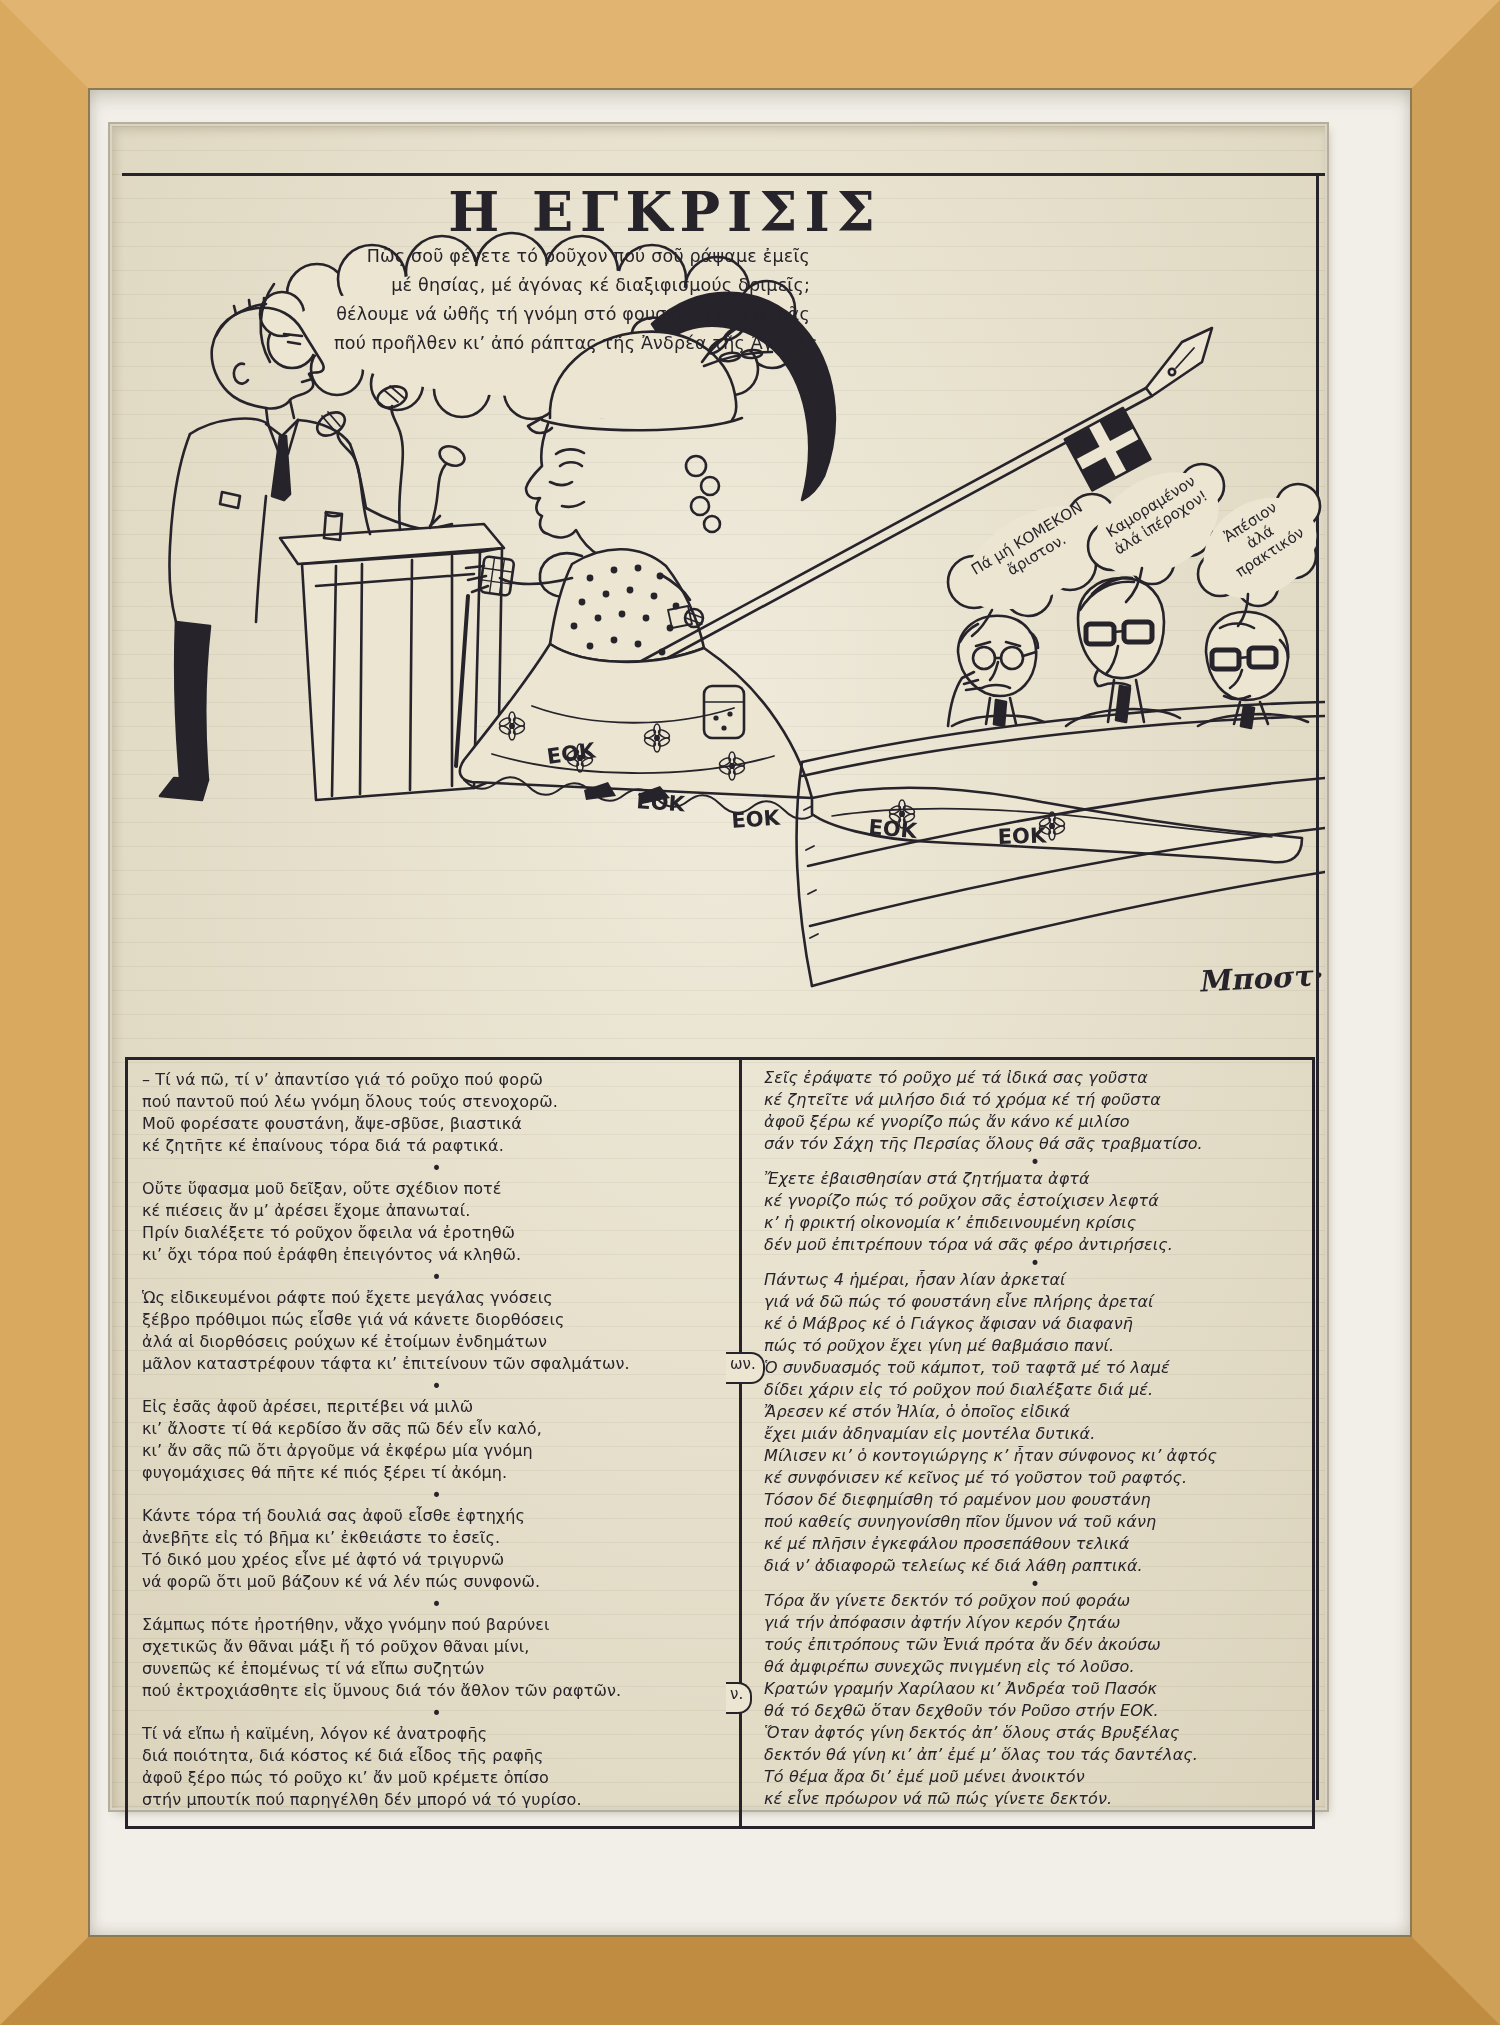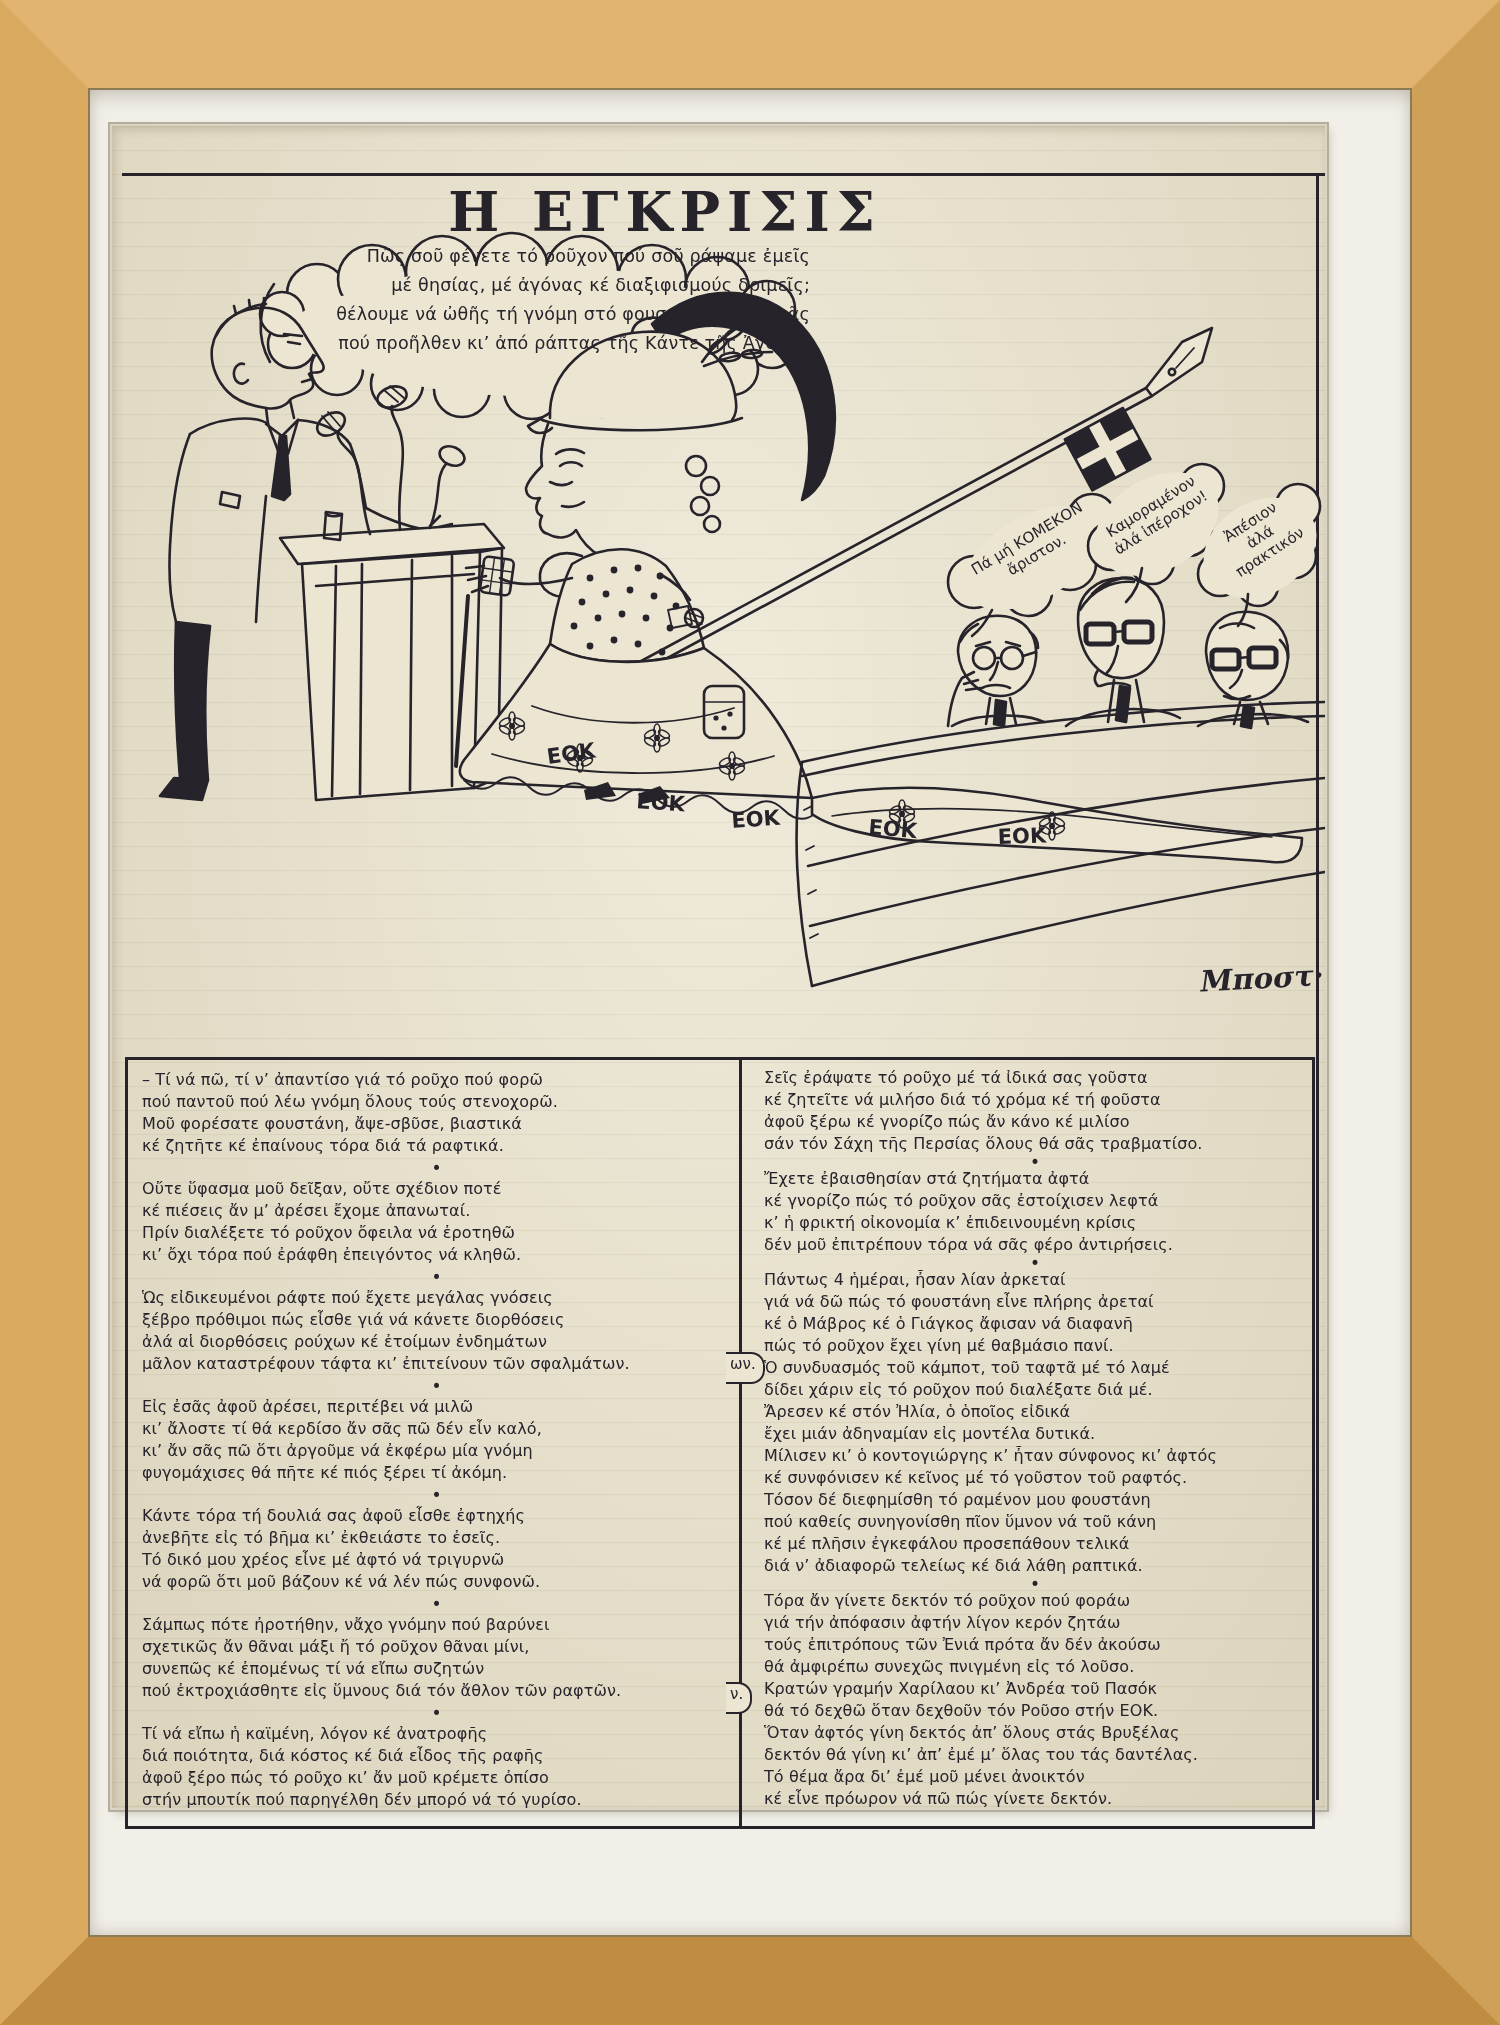--- a/index.html
+++ b/index.html
@@ -32,21 +32,21 @@
   .jb1 { left:828px; top:402px; width:184px; transform:rotate(-31deg); }
   .jb2 { left:958px; top:370px; width:172px; transform:rotate(-32deg); }
   .jb3 { left:1076px; top:384px; width:144px; transform:rotate(-33deg); line-height:18px; }
   .signature { position:absolute; left:1062px; top:836px; width:150px; text-align:right;
                font-family:"DejaVu Serif", serif; font-style:italic; font-weight:bold;
                font-size:29px; transform:rotate(-3deg); }
   .textblock { position:absolute; left:13px; top:931px; width:1190px; height:772px;
                border:3px solid #26232b; display:flex; background:transparent; }
   .col { overflow:hidden; }
   .col-left  { width:614px; border-right:3px solid #26232b; padding:10px 8px 0 14px; }
-  .col-right { flex:1; padding:8px 6px 8px 22px; }
+  .col-right { flex:1; padding:8px 6px 8px 22px;font-style:italic; }
   .vline { display:block; height:22px; font-size:16px; letter-spacing:.1px; white-space:nowrap; }
   .para { margin:0; }
   .sep { text-align:center; font-size:17px; }
   .col-left  .sep { height:21px; line-height:21px; }
   .col-right .sep { height:13px; line-height:13px; }
   .otag { position:absolute; left:598px; background:#ebe5d1; border:2px solid #26232b;
           border-left:none; border-radius:0 14px 14px 0; padding:0 7px 8px 4px;
           font-size:15px; line-height:20px;text-align:center; }
   .otag1 { top:292px; } .otag2 { top:622px; }
 </style>
@@ -330,21 +330,21 @@
             <ellipse cx="-7" cy="4" rx="6" ry="3" transform="rotate(30 -7 4)" stroke-width="1.6"></ellipse>
             <ellipse cx="-7" cy="-4" rx="6" ry="3" transform="rotate(-30 -7 -4)" stroke-width="1.6"></ellipse>
           </g>
         </defs>
       </svg>
 
       <div class="bubble-main">
         <span class="bline">Πῶς σοῦ φένετε τό ροῦχον πού σοῦ ράψαμε ἐμεῖς</span>
         <span class="bline">μέ θησίας, μέ ἀγόνας κέ διαξιφισμούς δριμεῖς;</span>
         <span class="bline">θέλουμε νά ὠθῆς τή γνόμη στό φουστάνη πού φορᾶς</span>
-        <span class="bline">πού προῆλθεν κι’ ἀπό ράπτας τῆς Κάντε τῆς Ἀγορᾶς</span>
+        <span class="bline">πού προῆλθεν κι’ ἀπό ράπτας τῆς Ἀνδρέα τῆς Ἀγορᾶς</span>
       </div>
 
       <div class="jb jb1">
         <span>Πά μή ΚΟΜΕΚΟΝ</span>
         <span>ἄριστον.</span>
       </div>
       <div class="jb jb2">
         <span>Καμοραμένον</span>
         <span>ἀλά ἱπέροχον!</span>
       </div>

